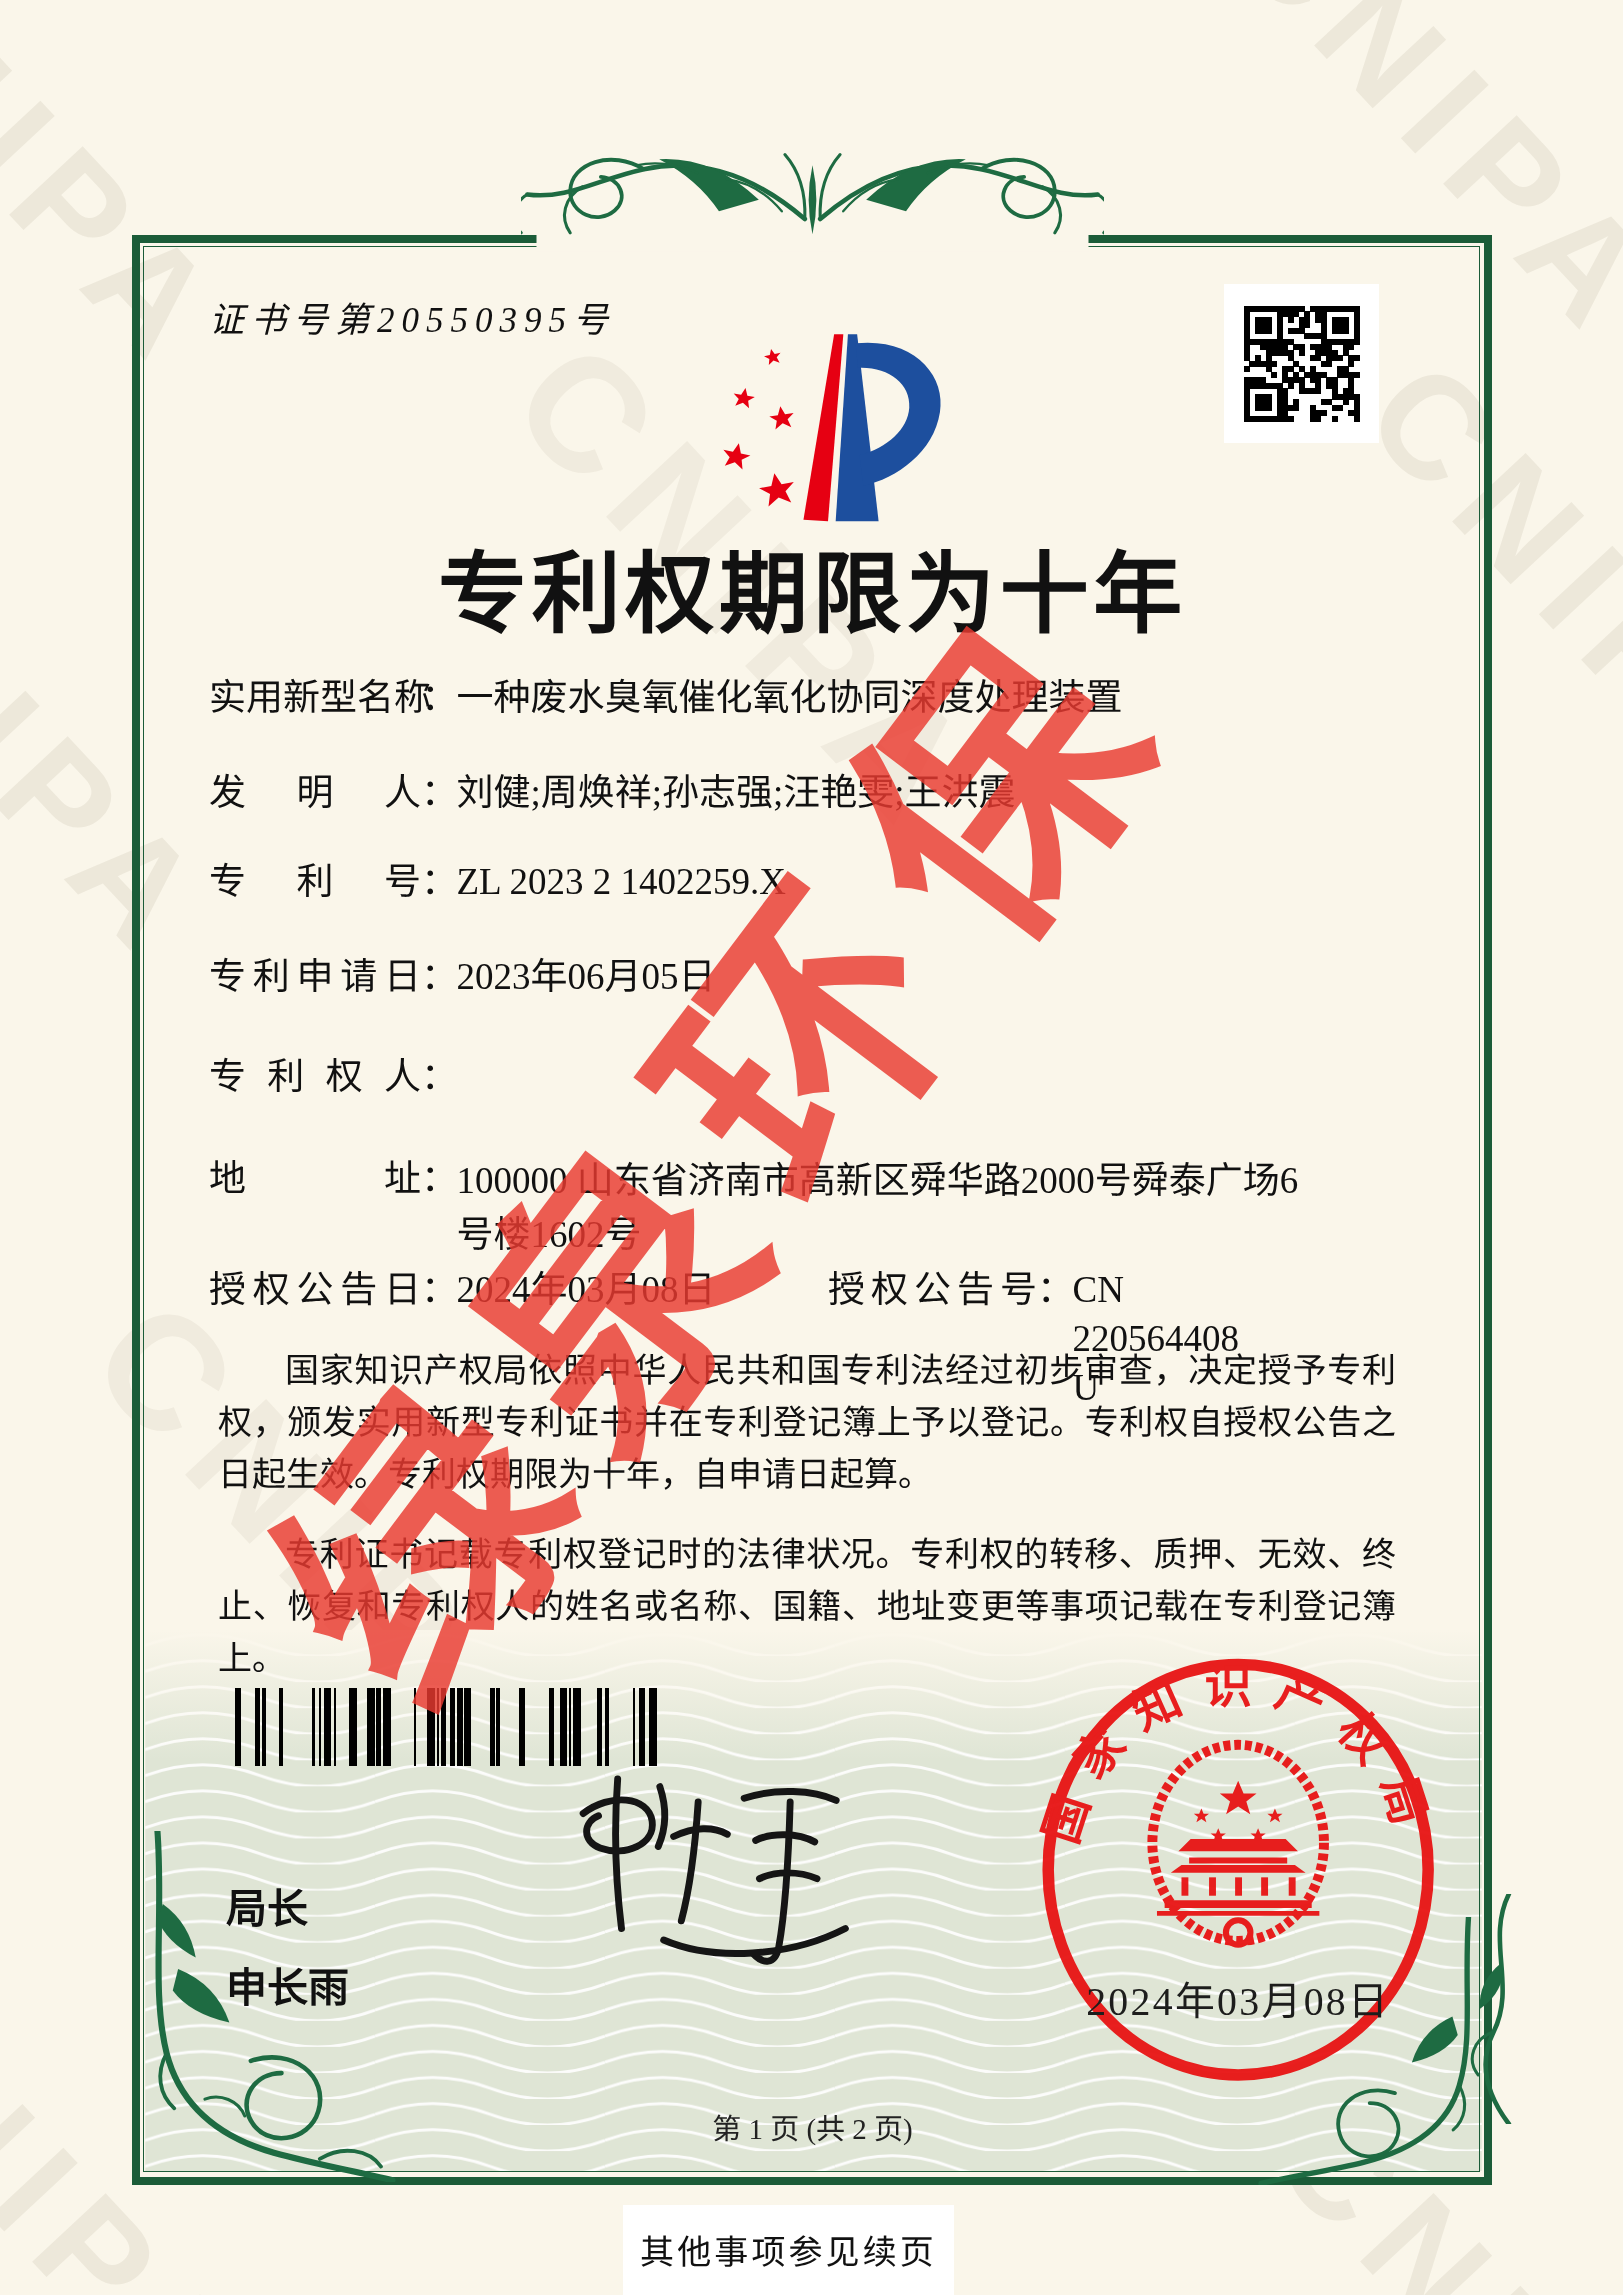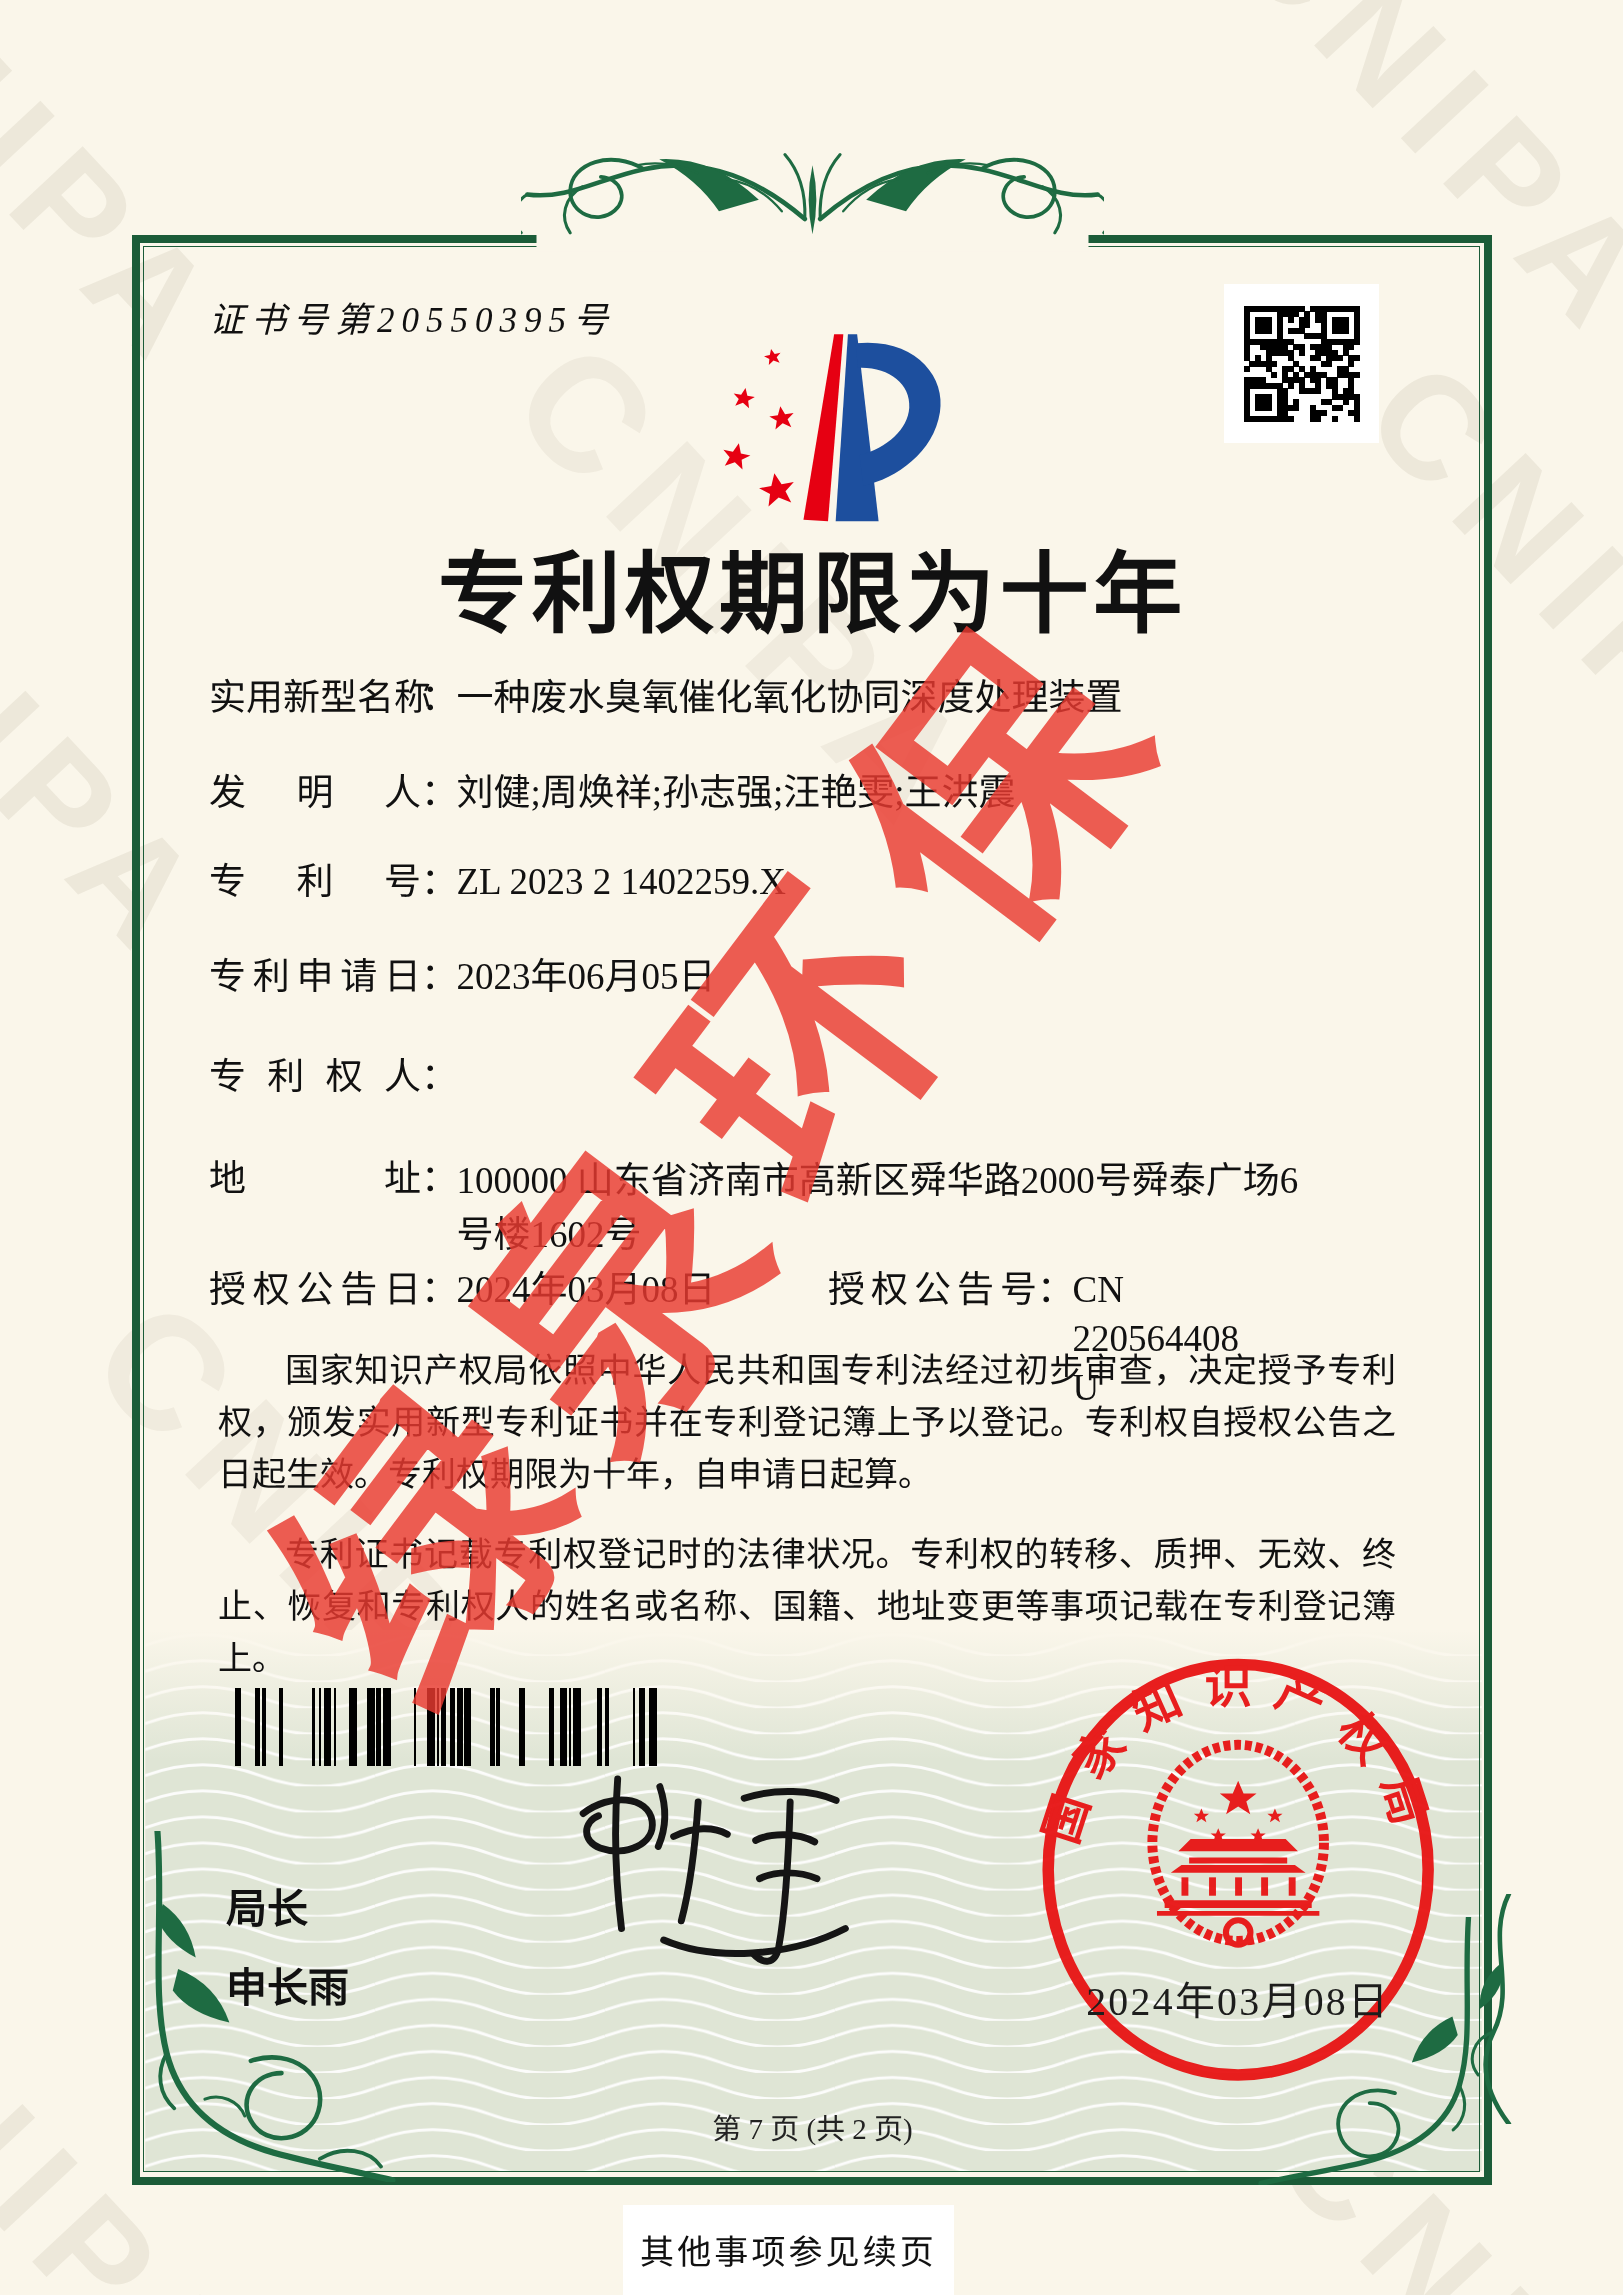--- a/index.html
+++ b/index.html
@@ -579,19 +579,19 @@
         <rect x="30" y="40" width="9" height="24"></rect>
       <rect x="66" y="40" width="9" height="24"></rect>
       <path d="M-96 70 h192 v10 h-192 z M-106 84 h212 v6 h-212 z"></path>
       <circle cx="0" cy="112" r="16" fill="none" stroke="#e81212" stroke-width="8"></circle>
     </g>
     <text x="260" y="470" text-anchor="middle" font-size="52" letter-spacing="3" fill="#111" font-family="Liberation Serif, DejaVu Serif, serif">2024年03月08日</text>
   </svg>
 
   <div class="wm-company">绿泉环保</div>
 
-  <div class="page-no">第 7 页 (共 2 页)</div>
+  <div class="page-no">第 1 页 (共 2 页)</div>
   <div class="note-strip">
     <span>其他事项参见续页</span>
   </div>
 
 </div>
 
 
 </body></html>

